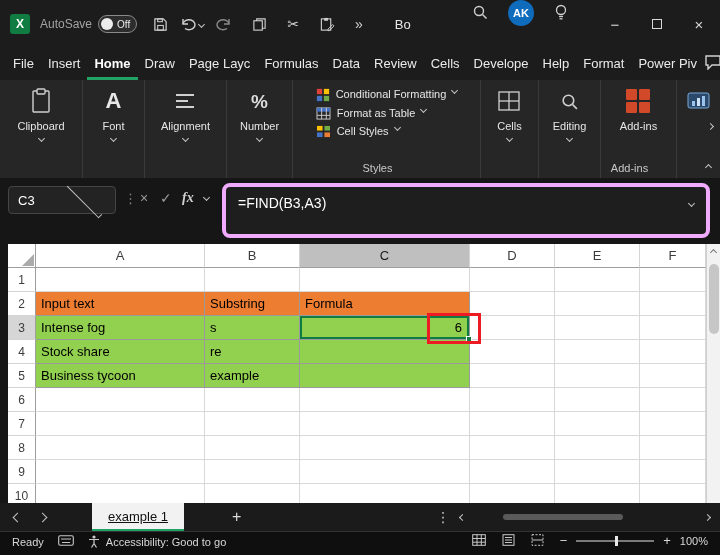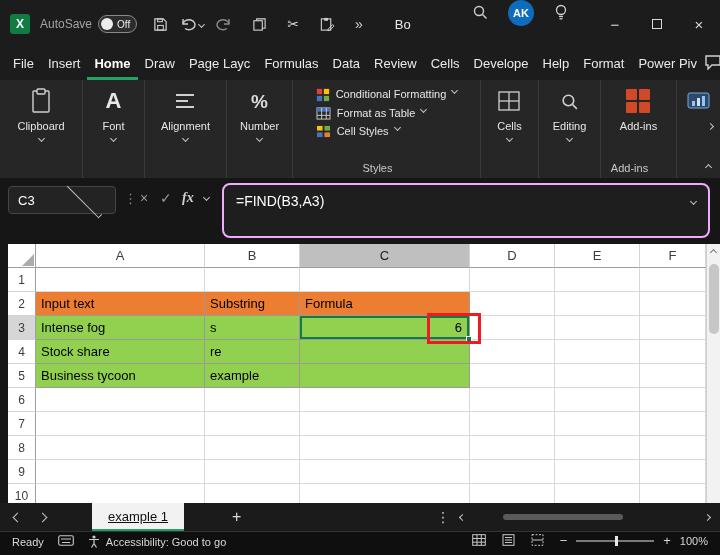--- a/index.html
+++ b/index.html
@@ -55,21 +55,21 @@
   .ribbon-ovf{position:absolute;right:7px;top:44px}
   .ribbon-collapse{position:absolute;right:9px;bottom:8px}
 
   
   .fbar{position:absolute;left:0;top:178px;width:720px;height:66px;background:#161616}
   .namebox{position:absolute;left:8px;top:8px;width:108px;height:28px;background:#232323;border:1px solid #454545;border-radius:4px;display:flex;align-items:center;padding:0 9px;font-size:13px;color:#fff}
   .namebox span{flex:1}
   .fdots{position:absolute;left:124px;top:13px;color:#8a8a8a;font-size:13px}
   .fico{position:absolute;top:12px;font-size:14px;color:#9a9a9a}
   .fx{font-style:italic;font-weight:bold;color:#cfcfcf;font-family:"Liberation Serif",serif}
-  .formulabox{position:absolute;left:222px;top:5px;width:488px;height:55px;background:#1e1e1e;border:2px solid #f0abfc;border-radius:8px;padding:8px 26px 0 12px;font-size:14px;color:#fff}
+  .formulabox{position:absolute;left:222px;top:5px;width:488px;height:55px;background:#1e1e1e;border:4px solid #f0abfc;border-radius:8px;padding:8px 26px 0 12px;font-size:14px;color:#fff}
   .fexpand{position:absolute;right:12px;top:14px}
 
   
   .grid{position:absolute;left:8px;top:244px;width:698px;height:259px;background:#fff;overflow:hidden;color:#000}
   .hrow,.row{display:flex}
   .hrow{height:24px}
   .row{height:24px}
   .corner{width:28px;flex:none;background:#fff;border-right:1px solid #9e9e9e;border-bottom:1px solid #9e9e9e;position:relative}
   .corner-tri{position:absolute;right:1px;bottom:1px;width:0;height:0;border-left:12px solid transparent;border-bottom:12px solid #ababab}
   .colh{display:flex;align-items:center;justify-content:center;font-size:13px;color:#3c3c3c;background:#fff;border-right:1px solid #d4d4d4;border-bottom:1px solid #9e9e9e;flex:none}

